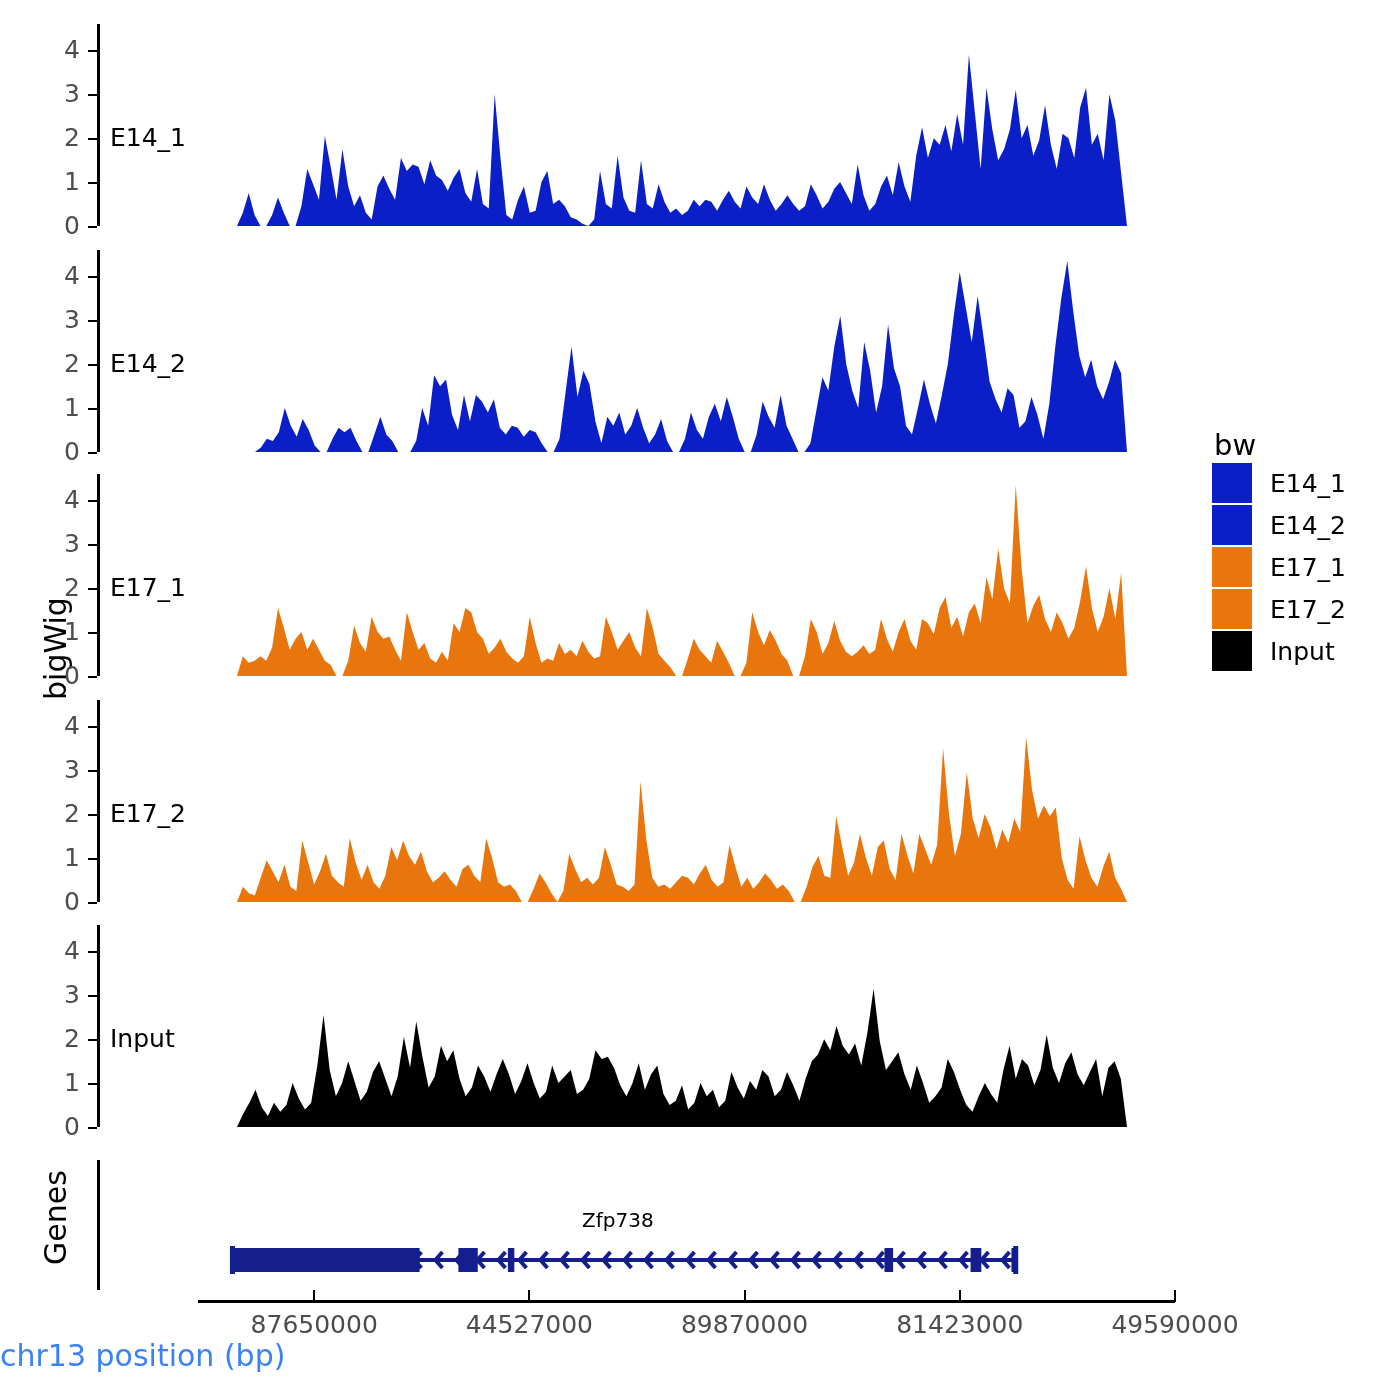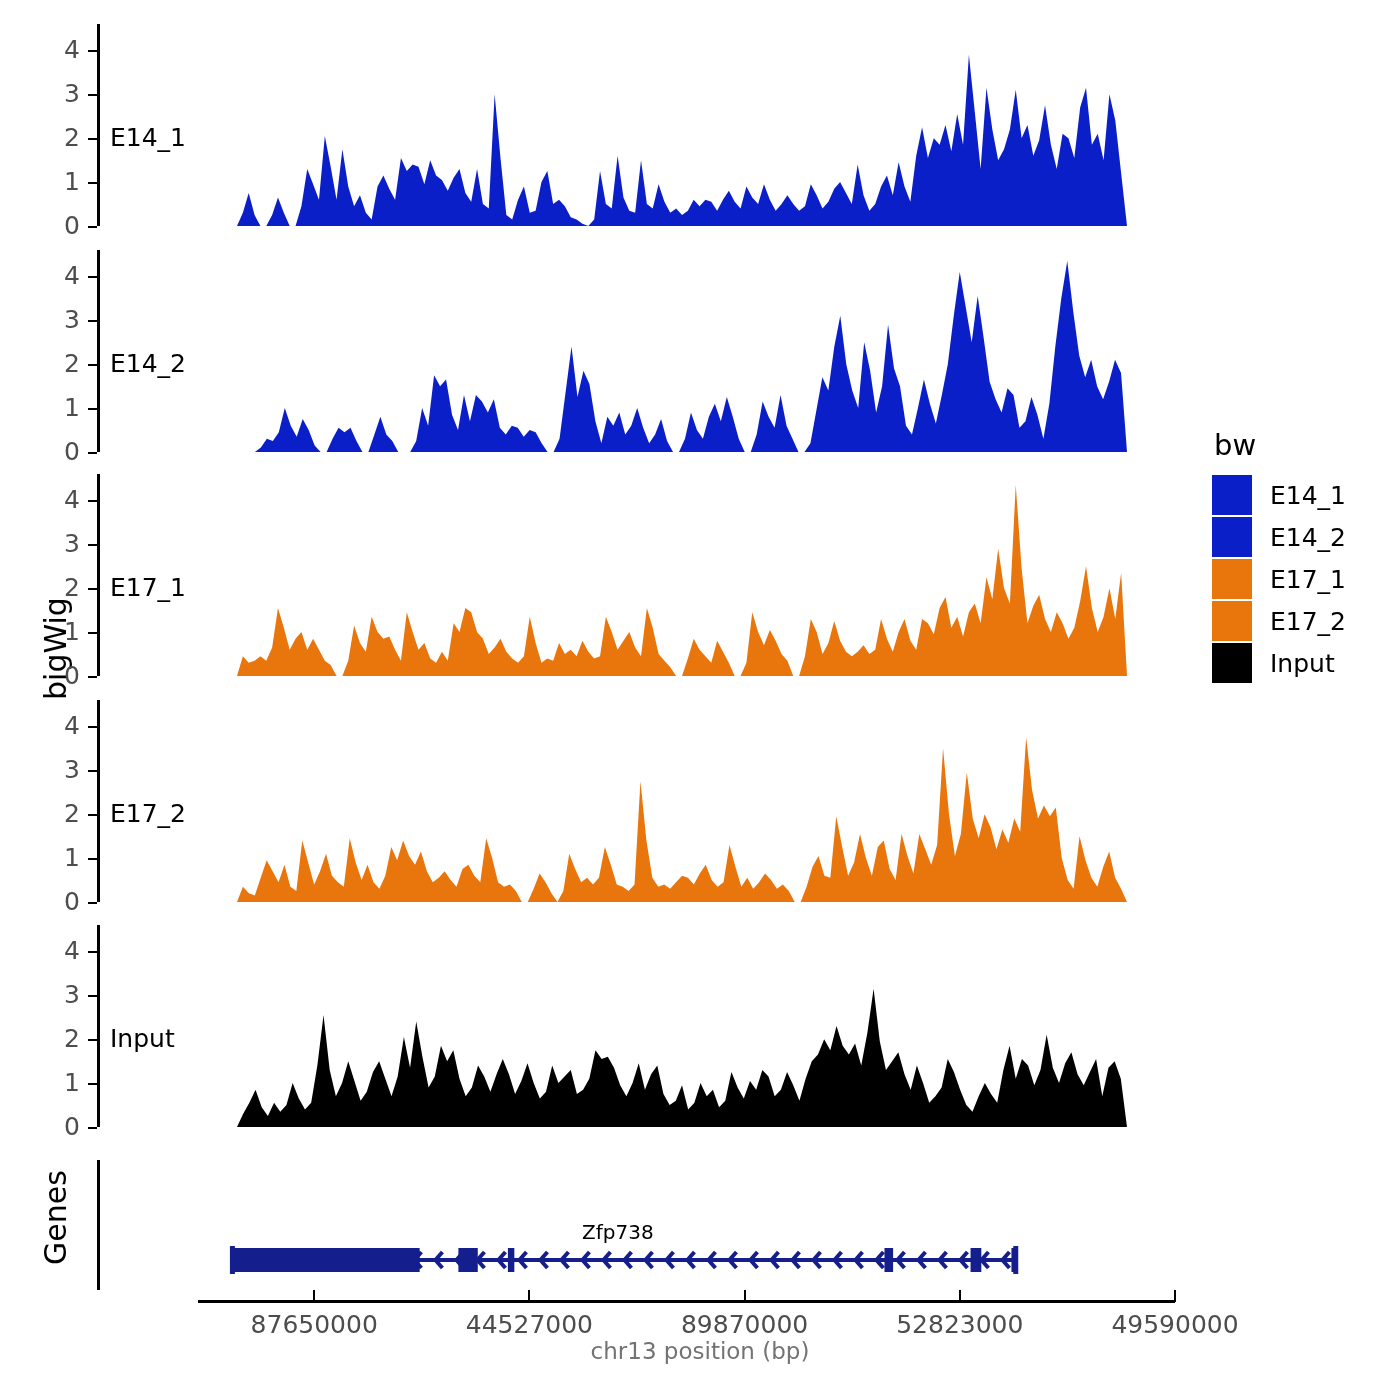--- a/index.html
+++ b/index.html
@@ -99,38 +99,37 @@
     position: absolute;
     color: #4d4d4d;
     font-size: 25px;
     text-align: center;
     transform: translateX(-50%);
     white-space: nowrap;
   }
   .xaxis-title {
     position: absolute;
     width: 100%;
-    text-align: center;
-    color: #737373;
-    font-size: 23px;
+    text-align: left;
+    color: #3b82f6;
+    font-size: 30px;
     white-space: nowrap;
   }
 
   
   #legend {
     position: absolute;
     left: 1212px;
     top: 428px;
     width: 180px;
   }
   .legend-title {
     color: #000000;
     font-size: 29px;
     line-height: 34px;
-    margin-bottom: 12px;
     padding-left: 2px;
   }
   .legend-row {
     display: flex;
     align-items: center;
     height: 42px;
   }
   .legend-swatch {
     width: 40px;
     height: 40px;
@@ -235,21 +234,21 @@
         <div class="tick-label" style="top: 951.348px; left: 0px; width: 80px;">4</div>
         <div class="panel-name" style="top: 1039.17px;">Input</div>
         <svg class="track-svg" width="1400" height="1400">
           <path d="M 237.00 1127.00 L 237.00 1127.00 L 243.18 1113.83 L 249.36 1102.85 L 255.54 1089.67 L 261.72 1107.24 L 267.90 1116.02 L 274.08 1102.85 L 280.26 1111.63 L 286.44 1105.04 L 292.63 1083.09 L 298.81 1098.46 L 304.99 1109.43 L 311.17 1102.85 L 317.35 1065.52 L 323.53 1015.02 L 329.71 1069.91 L 335.89 1096.26 L 342.07 1083.09 L 348.25 1061.13 L 354.43 1080.89 L 360.61 1100.65 L 366.79 1091.87 L 372.97 1072.11 L 379.15 1061.13 L 385.33 1078.70 L 391.51 1096.26 L 397.69 1076.50 L 403.88 1036.98 L 410.06 1067.72 L 416.24 1021.61 L 422.42 1056.74 L 428.60 1087.48 L 434.78 1076.50 L 440.96 1045.76 L 447.14 1061.13 L 453.32 1050.15 L 459.50 1078.70 L 465.68 1096.26 L 471.86 1087.48 L 478.04 1065.52 L 484.22 1076.50 L 490.40 1091.87 L 496.58 1074.30 L 502.76 1058.93 L 508.94 1074.30 L 515.13 1094.07 L 521.31 1080.89 L 527.49 1063.33 L 533.67 1083.09 L 539.85 1098.46 L 546.03 1091.87 L 552.21 1065.52 L 558.39 1083.09 L 564.57 1076.50 L 570.75 1069.91 L 576.93 1094.07 L 583.11 1089.67 L 589.29 1078.70 L 595.47 1050.15 L 601.65 1058.93 L 607.83 1056.74 L 614.01 1067.72 L 620.19 1085.28 L 626.38 1096.26 L 632.56 1083.09 L 638.74 1063.33 L 644.92 1089.67 L 651.10 1074.30 L 657.28 1065.52 L 663.46 1094.07 L 669.64 1105.04 L 675.82 1100.65 L 682.00 1085.28 L 688.18 1109.43 L 694.36 1102.85 L 700.54 1083.09 L 706.72 1096.26 L 712.90 1089.67 L 719.08 1107.24 L 725.26 1100.65 L 731.44 1072.11 L 737.63 1087.48 L 743.81 1098.46 L 749.99 1080.89 L 756.17 1089.67 L 762.35 1069.91 L 768.53 1076.50 L 774.71 1096.26 L 780.89 1089.67 L 787.07 1072.11 L 793.25 1085.28 L 799.43 1100.65 L 805.61 1078.70 L 811.79 1061.13 L 817.97 1054.54 L 824.15 1039.17 L 830.33 1050.15 L 836.51 1026.00 L 842.69 1045.76 L 848.88 1054.54 L 855.06 1043.57 L 861.24 1065.52 L 867.42 1032.59 L 873.60 988.67 L 879.78 1041.37 L 885.96 1069.91 L 892.14 1061.13 L 898.32 1052.35 L 904.50 1074.30 L 910.68 1089.67 L 916.86 1065.52 L 923.04 1083.09 L 929.22 1102.85 L 935.40 1096.26 L 941.58 1087.48 L 947.76 1058.93 L 953.94 1072.11 L 960.13 1089.67 L 966.31 1105.04 L 972.49 1111.63 L 978.67 1096.26 L 984.85 1083.09 L 991.03 1094.07 L 997.21 1102.85 L 1003.39 1069.91 L 1009.57 1045.76 L 1015.75 1078.70 L 1021.93 1058.93 L 1028.11 1065.52 L 1034.29 1085.28 L 1040.47 1069.91 L 1046.65 1034.78 L 1052.83 1067.72 L 1059.01 1083.09 L 1065.19 1063.33 L 1071.38 1052.35 L 1077.56 1074.30 L 1083.74 1085.28 L 1089.92 1072.11 L 1096.10 1058.93 L 1102.28 1096.26 L 1108.46 1067.72 L 1114.64 1061.13 L 1120.82 1078.70 L 1127.00 1127.00 L 1127.00 1127.00 Z" fill="#000000" stroke="none"></path>
         </svg>
       </div>
     </div>
 
   <div id="genes-panel" class="panel" style="top:1160px; height:130px; width:1400px;">
     <div class="genes-axis-line" style="top:0px; height:130px;"></div>
-    <div class="gene-label" style="left: 582.093px; top: 60px; text-align: right;">Zfp738</div>
+    <div class="gene-label" style="left: 582.093px; top: 48px; text-align: right;">Zfp738</div>
     <svg id="gene-svg" class="track-svg" width="1400" height="130">
         <line x1="232.43171806167402" y1="100" x2="1015.7533039647577" y2="100" stroke="#141e8c" stroke-width="4"></line>
         <path d="M 253.43171806167402 92 L 246.43171806167402 100 L 253.43171806167402 108" stroke="#141e8c" stroke-width="4" fill="none"></path>
         <path d="M 274.431718061674 92 L 267.431718061674 100 L 274.431718061674 108" stroke="#141e8c" stroke-width="4" fill="none"></path>
         <path d="M 295.431718061674 92 L 288.431718061674 100 L 295.431718061674 108" stroke="#141e8c" stroke-width="4" fill="none"></path>
         <path d="M 316.431718061674 92 L 309.431718061674 100 L 316.431718061674 108" stroke="#141e8c" stroke-width="4" fill="none"></path>
         <path d="M 337.431718061674 92 L 330.431718061674 100 L 337.431718061674 108" stroke="#141e8c" stroke-width="4" fill="none"></path>
         <path d="M 358.431718061674 92 L 351.431718061674 100 L 358.431718061674 108" stroke="#141e8c" stroke-width="4" fill="none"></path>
         <path d="M 379.431718061674 92 L 372.431718061674 100 L 379.431718061674 108" stroke="#141e8c" stroke-width="4" fill="none"></path>
         <path d="M 400.431718061674 92 L 393.431718061674 100 L 400.431718061674 108" stroke="#141e8c" stroke-width="4" fill="none"></path>
@@ -295,21 +294,21 @@
 
   <div class="xaxis-line" style="left:198px; top:1300px; width:977px;"></div>
   <div id="xticks">
       <div style="position: absolute; left: 313.207px; top: 1290px; width: 2px; height: 12px; background: rgb(0, 0, 0);"></div>
       <div class="xtick-label" style="left: 314.207px; top: 1310px;">87650000</div>
       <div style="position: absolute; left: 528.405px; top: 1290px; width: 2px; height: 12px; background: rgb(0, 0, 0);"></div>
       <div class="xtick-label" style="left: 529.405px; top: 1310px;">44527000</div>
       <div style="position: absolute; left: 743.604px; top: 1290px; width: 2px; height: 12px; background: rgb(0, 0, 0);"></div>
       <div class="xtick-label" style="left: 744.604px; top: 1310px;">89870000</div>
       <div style="position: absolute; left: 958.802px; top: 1290px; width: 2px; height: 12px; background: rgb(0, 0, 0);"></div>
-      <div class="xtick-label" style="left: 959.802px; top: 1310px;">52823000</div>
+      <div class="xtick-label" style="left: 959.802px; top: 1310px;">81423000</div>
       <div style="position: absolute; left: 1174px; top: 1290px; width: 2px; height: 12px; background: rgb(0, 0, 0);"></div>
       <div class="xtick-label" style="left: 1175px; top: 1310px;">49590000</div>
     </div>
   <div class="xaxis-title" style="left:0px; top:1338px;">chr13 position (bp)</div>
 
   <div id="legend">
     <div class="legend-title">bw</div>
     <div id="legend-items">
         <div class="legend-row">
           <div class="legend-swatch" style="background: rgb(11, 31, 200);"></div>

